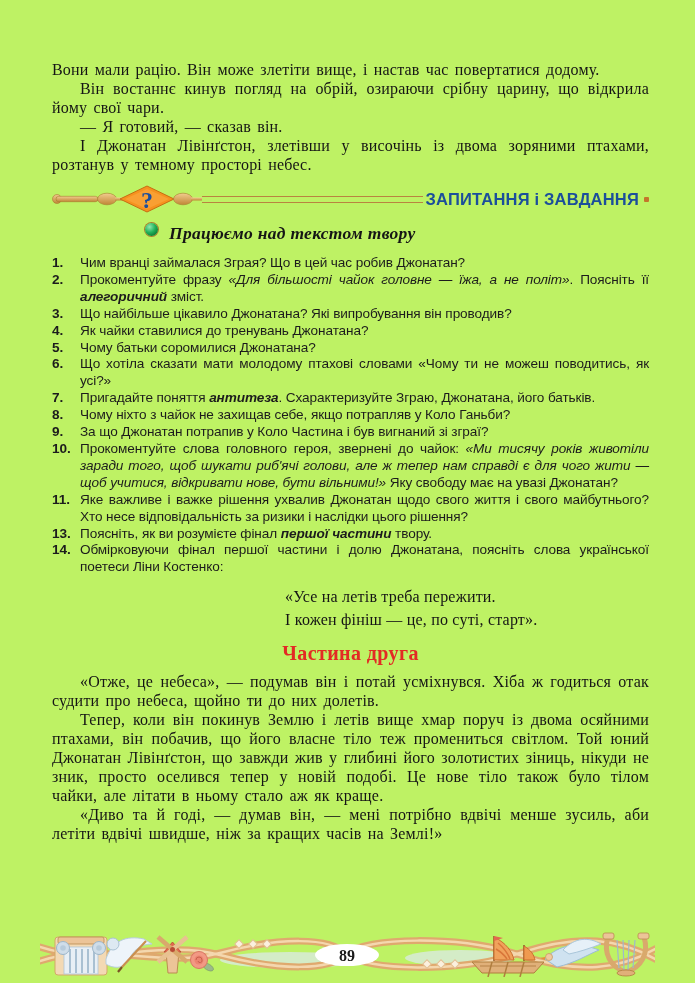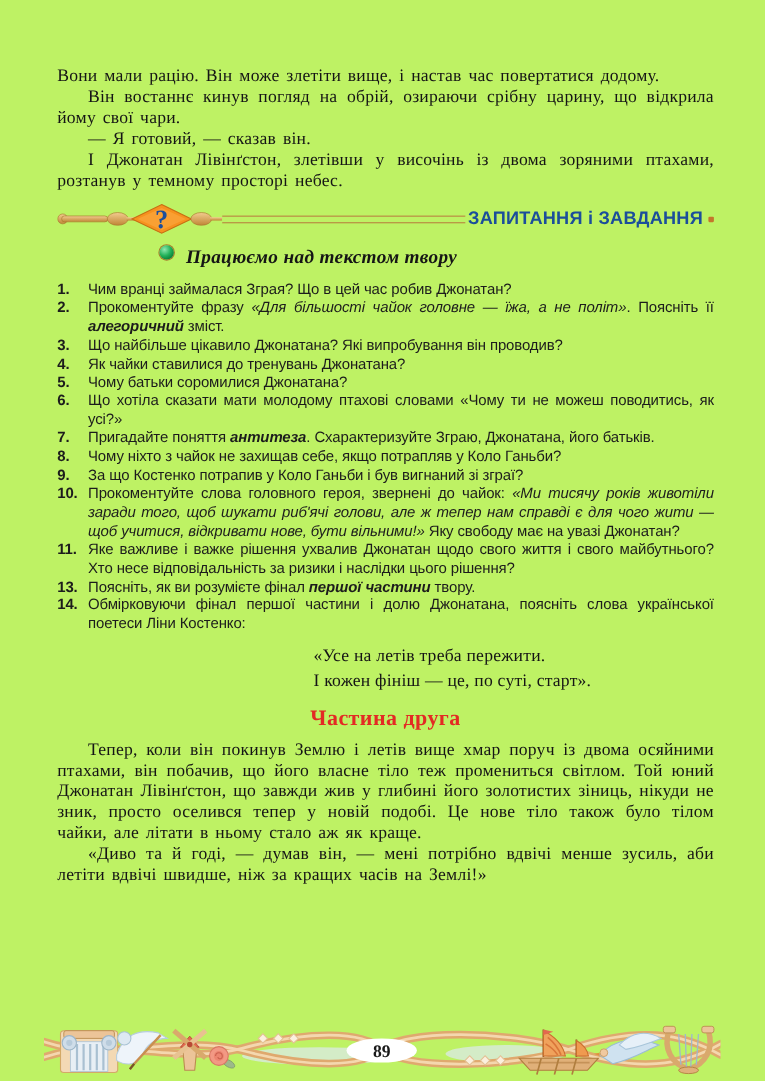--- a/index.html
+++ b/index.html
@@ -168,21 +168,21 @@
         <div class="q-row">
           <span class="q-num">7.</span>
           <div class="q-text"><span>Пригадайте поняття </span><span class="bi">антитеза</span><span>. Схарактеризуйте Зграю, Джонатана, його батьків.</span></div>
         </div>
         <div class="q-row">
           <span class="q-num">8.</span>
           <div class="q-text"><span>Чому ніхто з чайок не захищав себе, якщо потрапляв у Коло Ганьби?</span></div>
         </div>
         <div class="q-row">
           <span class="q-num">9.</span>
-          <div class="q-text"><span>За що Костенко потрапив у Коло Ганьби і був вигнаний зі зграї?</span></div>
+          <div class="q-text"><span>За що Джонатан потрапив у Коло Частина і був вигнаний зі зграї?</span></div>
         </div>
         <div class="q-row">
           <span class="q-num">10.</span>
           <div class="q-text"><span>Прокоментуйте слова головного героя, звернені до чайок: </span><span class="it">«Ми тисячу років животіли заради того, щоб шукати риб'ячі голови, але ж тепер нам справді є для чого жити — щоб учитися, відкривати нове, бути вільними!»</span><span> Яку свободу має на увазі Джонатан?</span></div>
         </div>
         <div class="q-row">
           <span class="q-num">11.</span>
           <div class="q-text"><span>Яке важливе і важке рішення ухвалив Джонатан щодо свого життя і свого майбутнього? Хто несе відповідальність за ризики і наслідки цього рішення?</span></div>
         </div>
         <div class="q-row">
@@ -195,20 +195,21 @@
         </div>
       </div>
 
     <div class="quote">
       <div>«Усе на летів треба пережити.</div>
       <div>І кожен фініш — це, по суті, старт».</div>
     </div>
 
     <div class="part-heading">Частина друга</div>
     <div class="prose part-body">
+        <p class="ind"><span>«Отже, це небеса», — подумав він і потай усміхнувся. Хіба ж годиться отак судити про небеса, щойно ти до них долетів.</span></p>
         <p class="ind"><span>Тепер, коли він покинув Землю і летів вище хмар поруч із двома осяйними птахами, він побачив, що його власне тіло теж промениться світлом. Той юний Джонатан Лівінґстон, що завжди жив у глибині його золотистих зіниць, нікуди не зник, просто оселився тепер у новій подобі. Це нове тіло також було тілом чайки, але літати в ньому стало аж як краще.</span></p>
         <p class="ind"><span>«Диво та й годі, — думав він, — мені потрібно вдвічі менше зусиль, аби летіти вдвічі швидше, ніж за кращих часів на Землі!»</span></p>
       </div>
   </div>
 
   <svg class="footer-band" viewBox="0 0 615 46">
 
     <ellipse cx="250" cy="29" rx="70" ry="8" fill="#dde9f1" opacity="0.7"></ellipse>
     <ellipse cx="420" cy="27" rx="55" ry="8" fill="#dde9f1" opacity="0.7"></ellipse>
 

